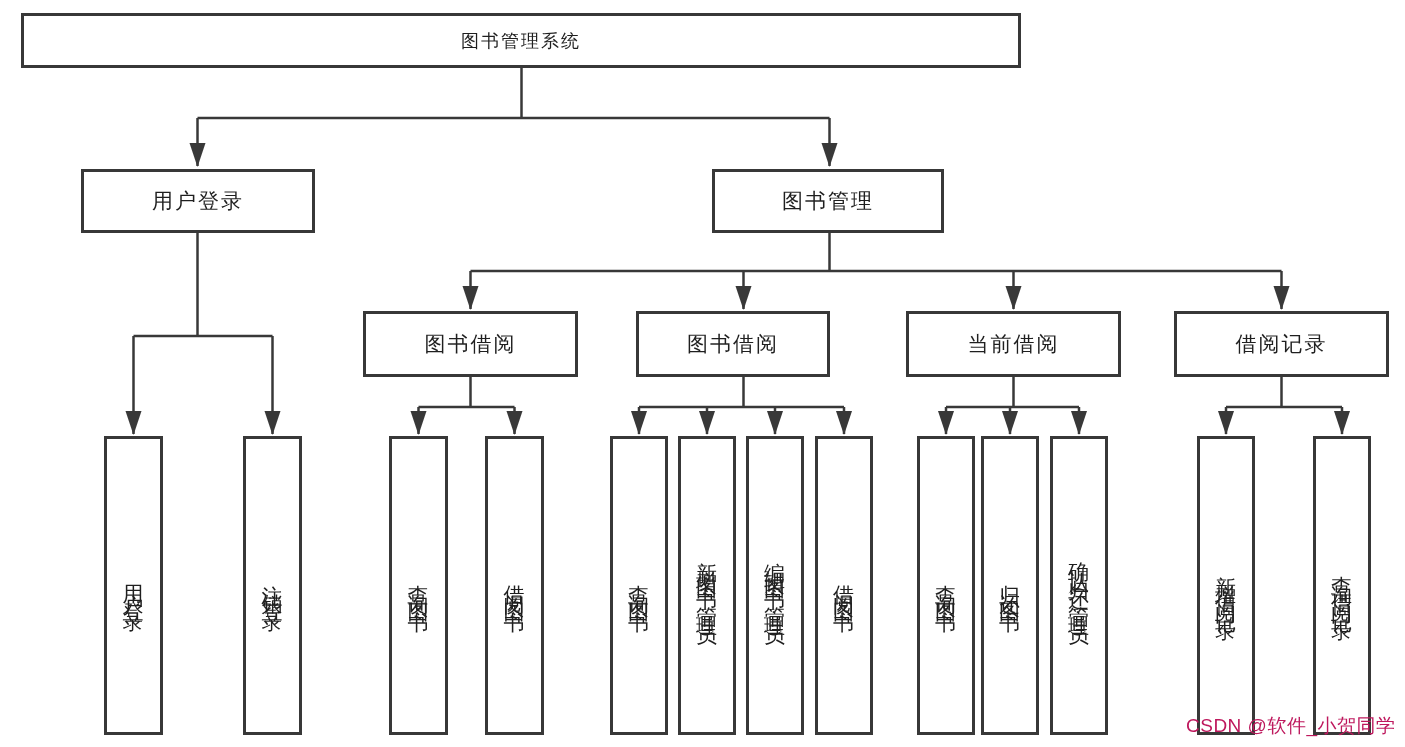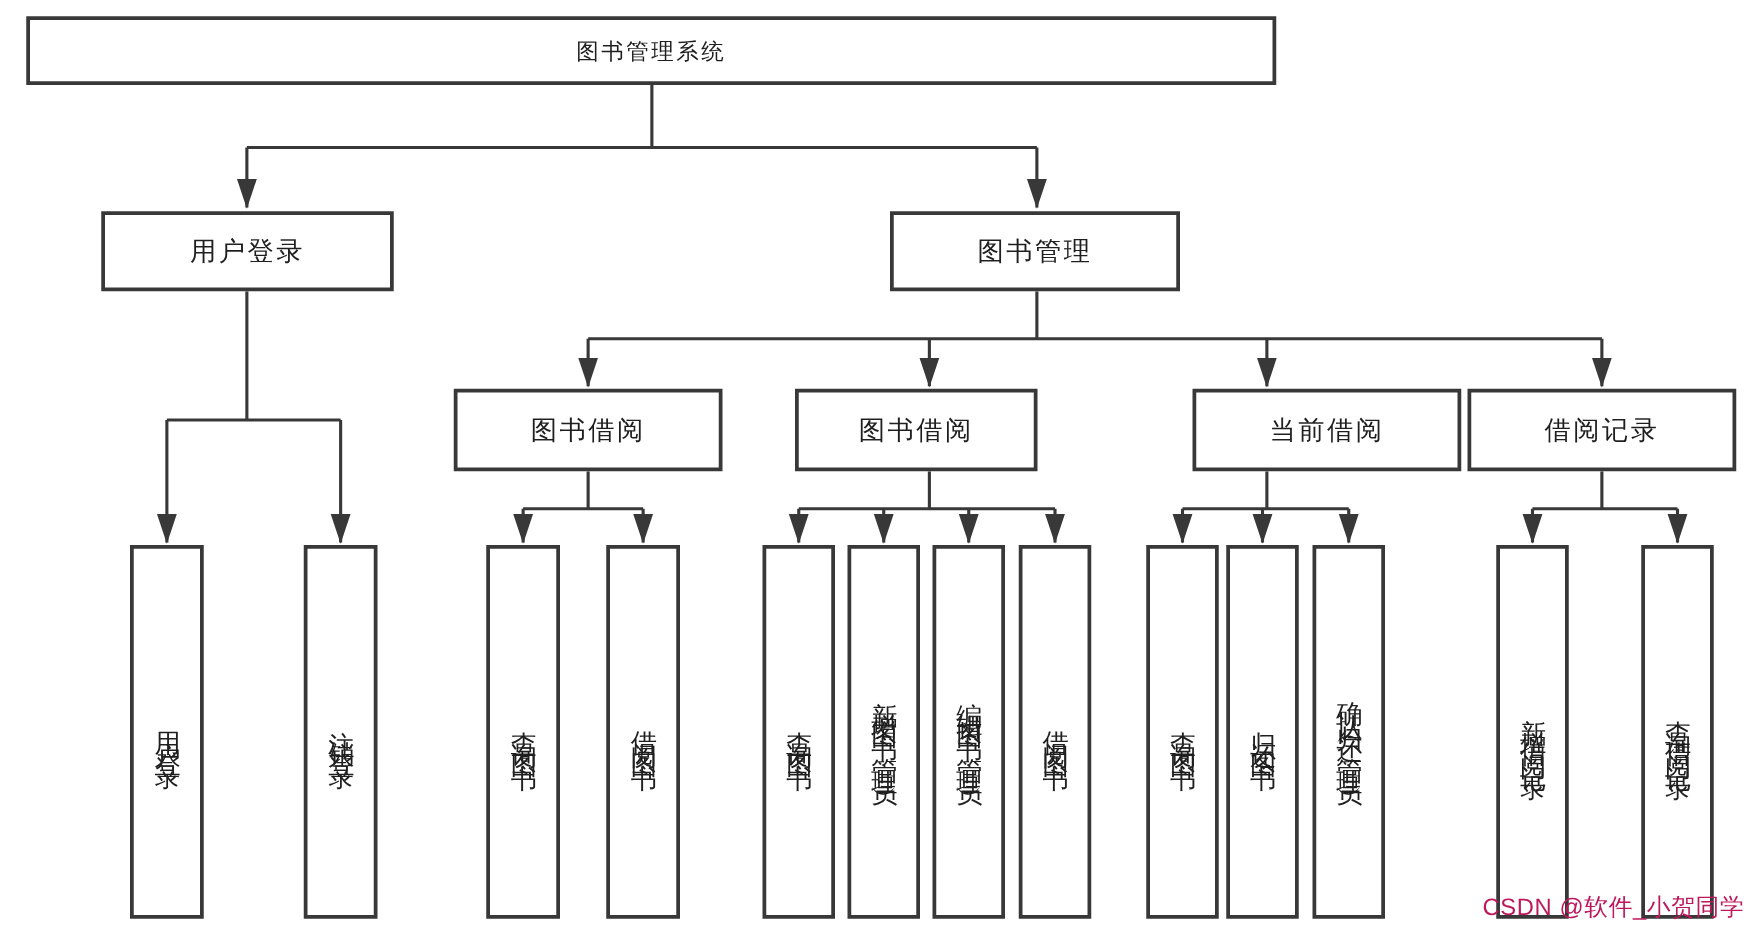--- a/index.html
+++ b/index.html
@@ -125,21 +125,21 @@
   <div class="node hbox" style="left:712px; top:169px; width:232px; height:64px;">
     <span>图书管理</span>
   </div>
 
   <div class="node hbox" style="left:363px; top:311px; width:215px; height:66px;">
     <span>图书借阅</span>
   </div>
   <div class="node hbox" style="left:636px; top:311px; width:194px; height:66px;">
     <span>图书借阅</span>
   </div>
-  <div class="node hbox" style="left:906px; top:311px; width:215px; height:66px;margin-left:48px;">
+  <div class="node hbox" style="left:906px; top:311px; width:215px; height:66px;">
     <span>当前借阅</span>
   </div>
   <div class="node hbox" style="left:1174px; top:311px; width:215px; height:66px;">
     <span>借阅记录</span>
   </div>
 
   <div class="node vbox" style="left:104px; top:436px; width:59px; height:299px;">
     <span>用户登录</span>
   </div>
   <div class="node vbox" style="left:243px; top:436px; width:59px; height:299px;">

